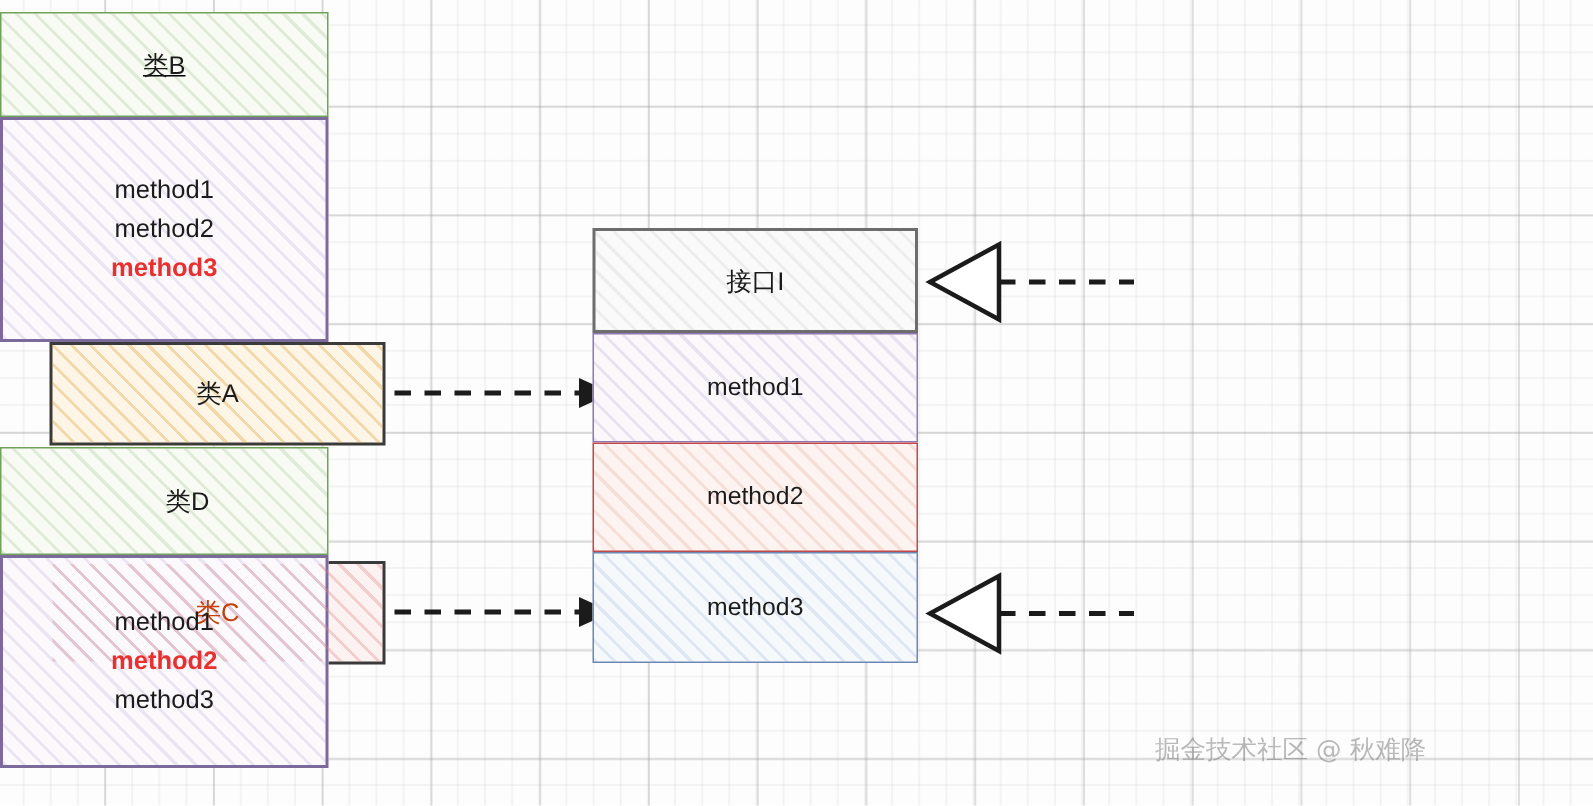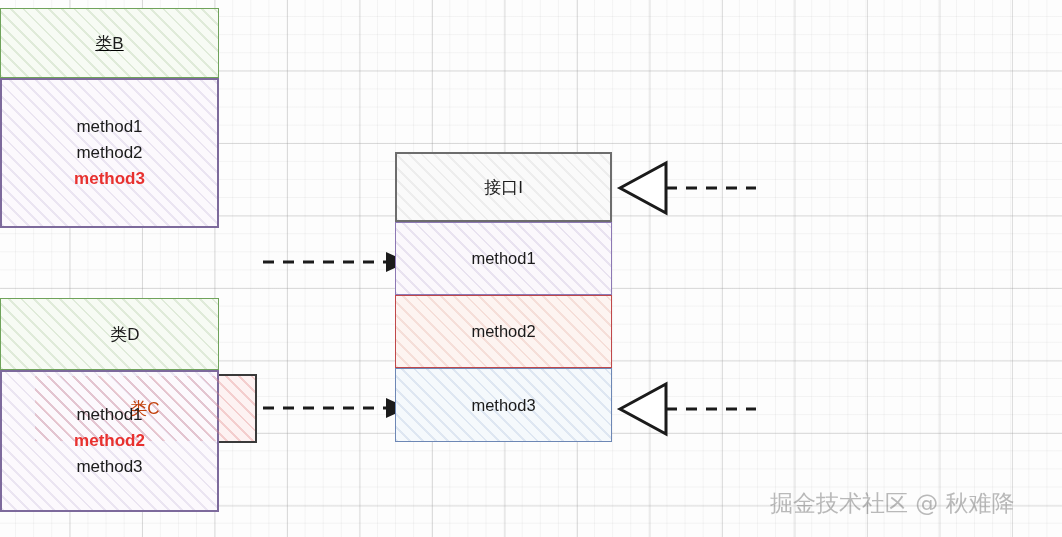--- a/index.html
+++ b/index.html
@@ -90,21 +90,21 @@
 
   .boxB-head{top:8px;height:70px;text-decoration:underline;}
   .boxB-body{top:78px;height:150px;}
   .boxD-head{top:298px;height:72px;padding-left:31px;}
   .boxD-body{top:370px;height:142px;}
 
   
   svg.conn{position:absolute;left:0;top:0;width:1062px;height:537px;overflow:visible;}
 
   
-  .wm{position:absolute;left:770px;top:488px;font-size:23px;
+  .wm{position:absolute;left:770px;top:488px;font-size:17px;
       color:rgba(90,90,90,0.42);white-space:nowrap;z-index:6;
       font-family:"DejaVu Sans",sans-serif;}
 </style>
 </head>
 <body>
 
 <div id="canvas">
 
   <svg class="conn">
 
@@ -122,20 +122,24 @@
       <polygon points="620,188 666,163 666,213" fill="#ffffff" stroke="#1b1b1b" stroke-width="3"></polygon>
       <line x1="666" y1="188" x2="756" y2="188" stroke="#1b1b1b" stroke-width="3.2" stroke-dasharray="11,9"></line>
     </g>
 
     <g>
       <polygon points="620,409 666,384 666,434" fill="#ffffff" stroke="#1b1b1b" stroke-width="3"></polygon>
       <line x1="666" y1="409" x2="756" y2="409" stroke="#1b1b1b" stroke-width="3.2" stroke-dasharray="11,9"></line>
     </g>
   </svg>
 
+  <div class="box boxA">
+    <span class="hatch"></span>
+    <span class="lbl">类A</span>
+  </div>
 
   <div class="box boxC">
     <span class="hatch"></span>
     <span class="lbl">类C</span>
   </div>
 
   <div class="iface">
     <div class="sec sec-head">
       <span class="hatch"></span>
       <span class="lbl">接口I</span>

